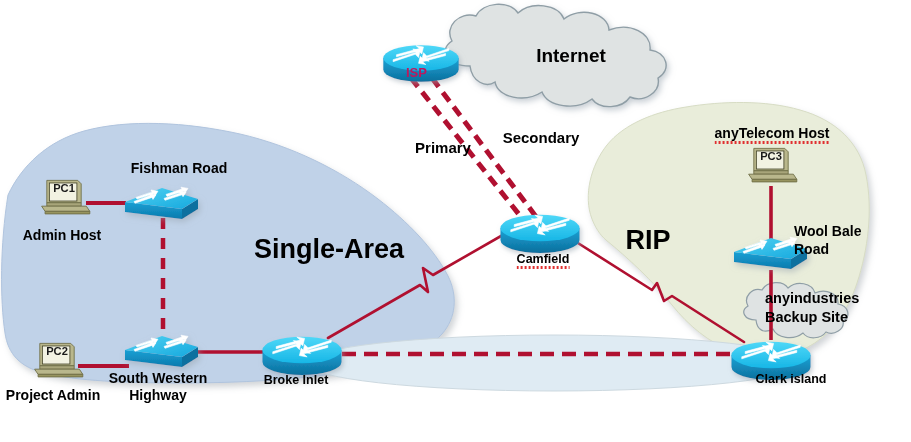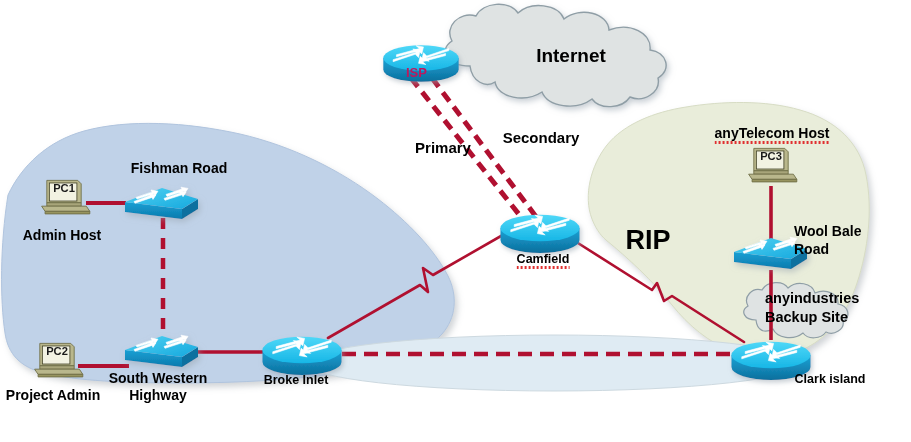--- a/index.html
+++ b/index.html
@@ -209,36 +209,37 @@
 
   <div class="isp-txt" style="left:406px;top:65px;">ISP</div>
 
   <div class="lbl ctr n-pri" style="left:443px;top:140px;">Primary</div>
   <div class="lbl ctr n-pri" style="left:541px;top:130px;">Secondary</div>
 
   <div class="lbl ctr n-sm sp" style="left:543px;top:253px;">Camfield</div>
 
   <div class="lbl ctr n-sm" style="left:296px;top:374px;">Broke Inlet</div>
 
-  <div class="lbl ctr n-sm" style="left:808px;top:373px;padding-left:44px;">Clark island</div>
+  <div class="lbl ctr n-sm" style="left:769px;top:373px;padding-left:44px;">Clark island</div>
 
   <div class="lbl ctr n-md" style="left:179px;top:161px;">Fishman Road</div>
 
   <div class="lbl ctr n-md" style="left:158px;top:371px;">South Western</div>
   <div class="lbl ctr n-md" style="left:158px;top:388px;">Highway</div>
 
   <div class="lbl n-md" style="left:794px;top:224px;">Wool Bale</div>
   <div class="lbl n-md" style="left:794px;top:242px;">Road</div>
 
   <div class="lbl ctr n-md" style="left:62px;top:228px;">Admin Host</div>
 
   <div class="lbl ctr n-md" style="left:53px;top:388px;">Project Admin</div>
 
   <div class="lbl ctr n-md sp" style="left:772px;top:126px;">anyTelecom Host</div>
 
+  <div class="lbl ctr n-huge" style="left:329px;top:235px;">Single-Area</div>
 
   <div class="lbl ctr n-huge" style="left:648px;top:226px;">RIP</div>
 
 
   <div class="lbl n-cloud2" style="left:765px;top:291px;">anyindustries</div>
   <div class="lbl n-cloud2" style="left:765px;top:310px;">Backup Site</div>
 
 </div>
 
 </body></html>

